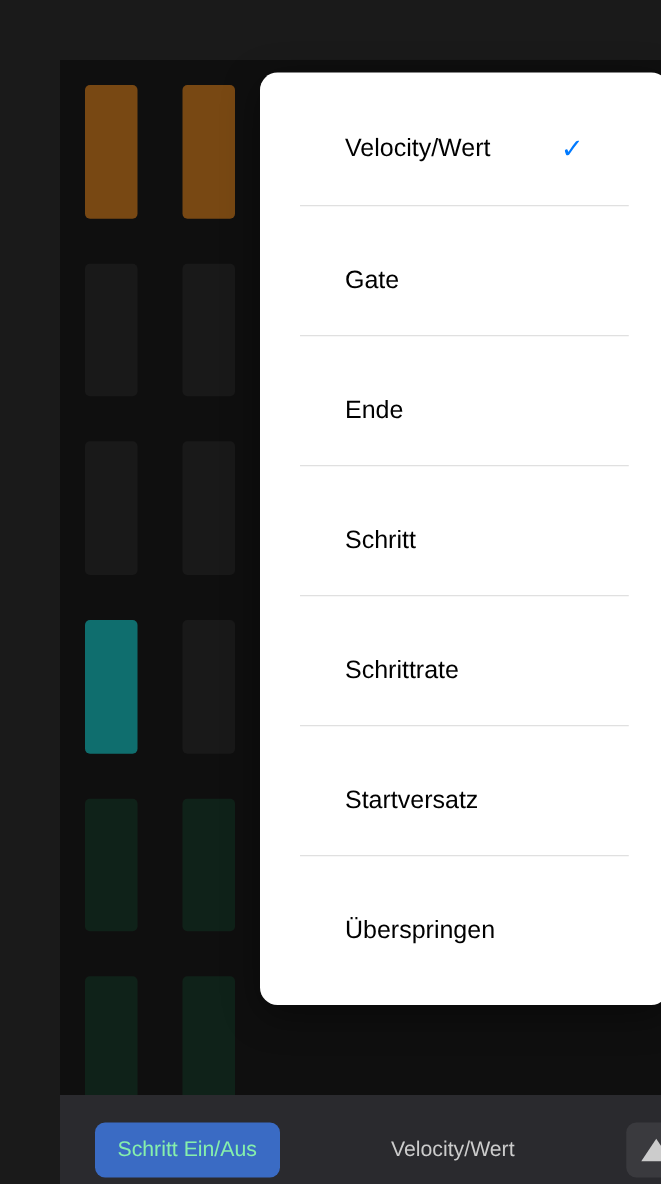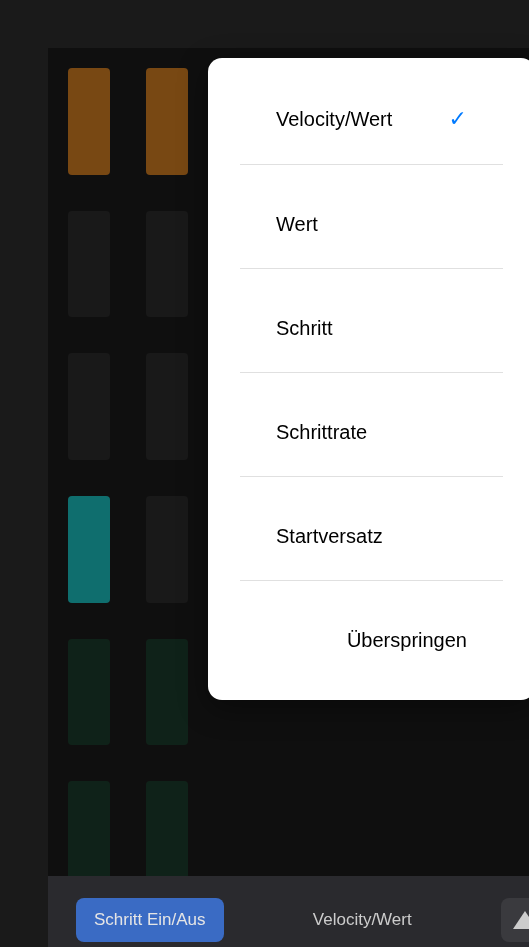--- a/index.html
+++ b/index.html
@@ -63,21 +63,20 @@
       align-items: center;
       justify-content: space-between;
       padding: 16px 20px;
       border-bottom: 1px solid #e0e0e0;
       cursor: pointer;
       min-height: 60px;
     }
 
     .dropdown-item:last-child {
       border-bottom: none;
-      justify-content: flex-end;
     }
 
     .dropdown-item-label {
       font-size: 20px;
       font-weight: 400;
       color: #000000;
     }
 
     .checkmark {
       color: #007AFF;
@@ -94,21 +93,21 @@
       height: 87px;
       background: #2a2a2e;
       display: flex;
       align-items: center;
       padding: 0 12px;
       gap: 8px;
     }
 
     .toolbar-btn-active {
       background: #3a6bc4;
-      color: #e5e5e5;
+      color: #86efac;
       border: none;
       border-radius: 8px;
       padding: 12px 18px;
       font-size: 17px;
       font-weight: 500;
       cursor: pointer;
       flex: 0 0 auto;
     }
 
     .toolbar-label {
@@ -160,21 +159,24 @@
 <div class="overlay"></div>
 
 <div class="dropdown-popup">
 
   <div id="dropdown-items-container">
       <div class="dropdown-item">
         <span class="dropdown-item-label">Velocity/Wert</span>
         <span class="checkmark">✓</span>
       </div>
       <div class="dropdown-item">
-        <span class="dropdown-item-label">Wert</span>
+        <span class="dropdown-item-label">Gate</span>
+      </div>
+      <div class="dropdown-item">
+        <span class="dropdown-item-label">Ende</span>
       </div>
       <div class="dropdown-item">
         <span class="dropdown-item-label">Schritt</span>
       </div>
       <div class="dropdown-item">
         <span class="dropdown-item-label">Schrittrate</span>
       </div>
       <div class="dropdown-item">
         <span class="dropdown-item-label">Startversatz</span>
       </div>

